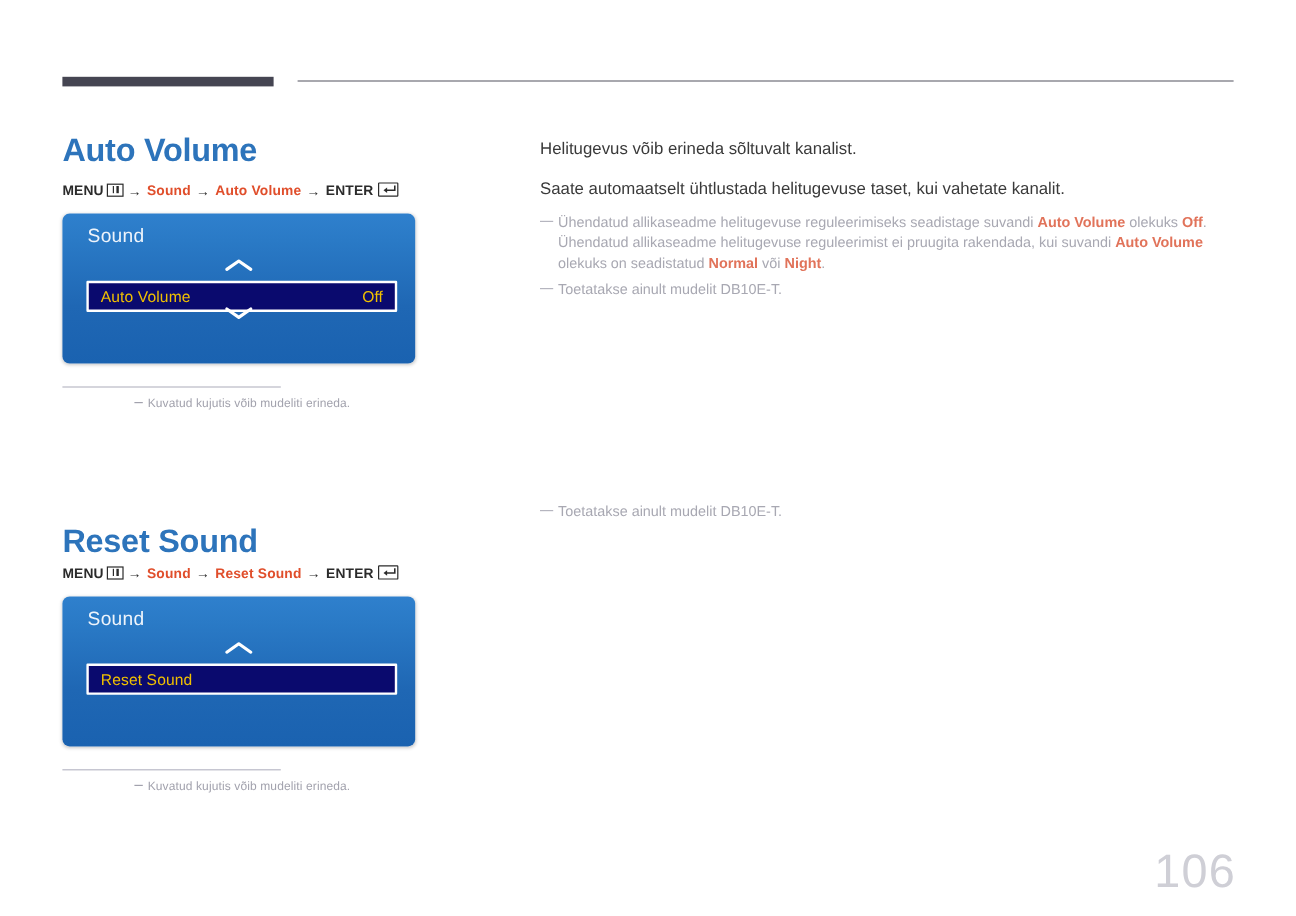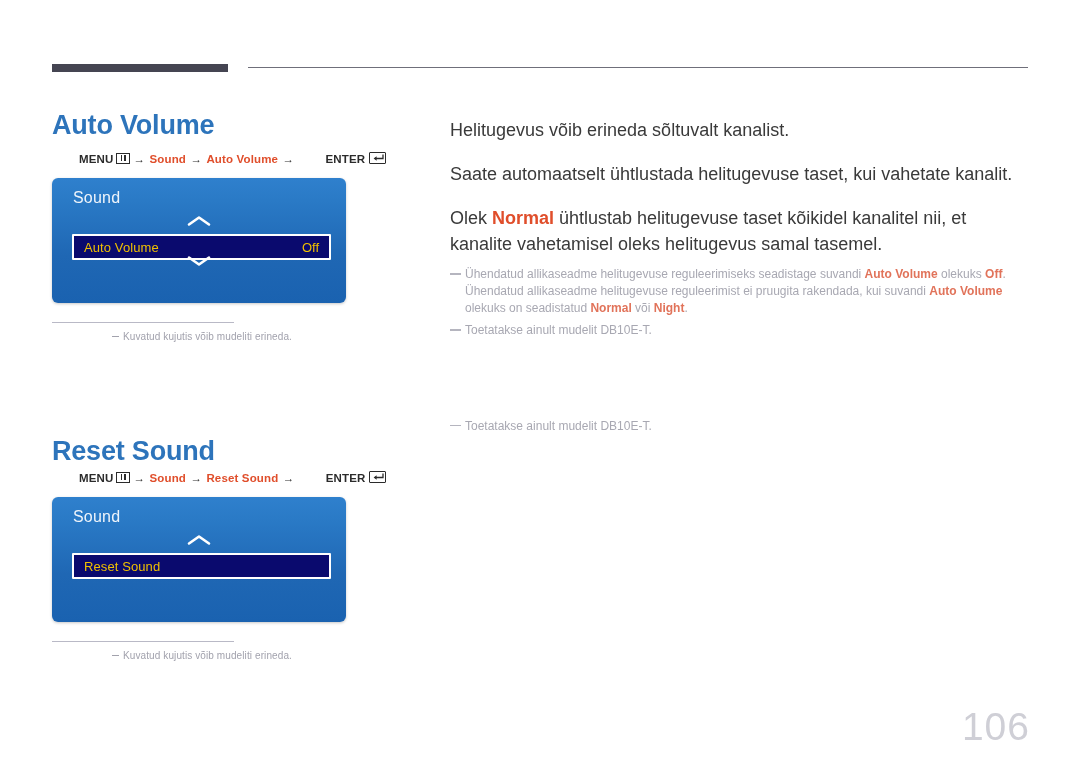--- a/index.html
+++ b/index.html
@@ -51,21 +51,21 @@
   .menupath {
     position: absolute;
     left: 52px;
     font-size: 11.5px;
     color: #2b2b2b;
     white-space: nowrap;
     letter-spacing: 0.15px;
   }
   #path-auto-volume { top: 152px; }
   #path-reset-sound { top: 471px; }
-  .menupath .mp-bold { font-weight: bold; color: #2b2b2b; margin-left: 27px; }
+  .menupath .mp-bold { font-weight: bold; color: #2b2b2b; }
   .menupath .mp-orange { color: #e04e2b; font-weight: bold; }
   .menupath .mp-arrow { color: #2b2b2b; padding: 0 1px; }
 
   .ico-menu {
     display: inline-block;
     width: 14px;
     height: 11px;
     border: 1.4px solid #2b2b2b;
     box-sizing: border-box;
     position: relative;
@@ -189,21 +189,21 @@
   
   .body-col {
     position: absolute;
     left: 450px;
     width: 578px;
   }
   #body-auto-volume { top: 99px; }
   #body-reset-sound { top: 418px; }
 
   .p {
-    font-size: 18px;
+    font-size: 14px;
     line-height: 1.45;
     color: #3a3a3a;
     margin-bottom: 11px;
   }
   .p.tight { margin-bottom: 9px; }
   .p b, .p .o { color: #e04e2b; font-weight: bold; }
 
   .bullet-line {
     font-size: 11.7px;
     line-height: 1.45;
@@ -293,21 +293,20 @@
 <div class="panel-note" id="note-under-1">
   <div class="rule"></div>
   <div class="txt"><span class="dash"></span><span>Kuvatud kujutis võib mudeliti erineda.</span></div>
 </div>
 
 <div class="body-col" id="body-auto-volume">
   <p class="p tight">Helitugevus võib erineda sõltuvalt kanalist.</p>
   <p class="p tight">Saate automaatselt ühtlustada helitugevuse taset, kui vahetate kanalit.</p>
 
 
-  <p class="p tight"><span>Olek </span><span class="o">Normal</span><span> ühtlustab helitugevuse taset kõikidel kanalitel nii, et kanalite vahetamisel oleks helitugevus samal tasemel.</span></p>
 
 
   <div class="note"><span>Ühendatud allikaseadme helitugevuse reguleerimiseks seadistage suvandi </span><b>Auto Volume</b><span> olekuks </span><b>Off</b><span>. Ühendatud allikaseadme helitugevuse reguleerimist ei pruugita rakendada, kui suvandi </span><b>Auto Volume</b><span> olekuks on seadistatud </span><b>Normal</b><span> või </span><b>Night</b><span>.</span></div>
 
   <div class="note">Toetatakse ainult mudelit DB10E-T.</div>
 </div>
 
 <h1 class="sect-title" id="title-reset-sound">Reset Sound</h1>
 
 <div class="menupath" id="path-reset-sound">

